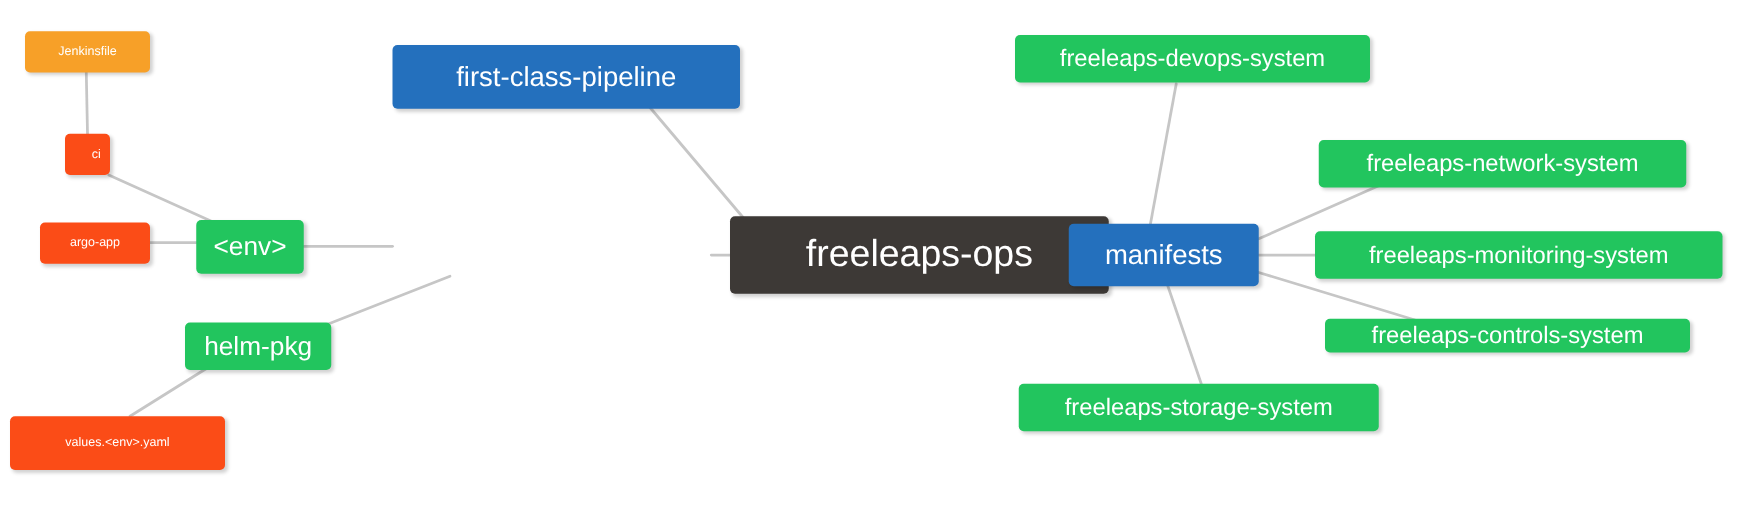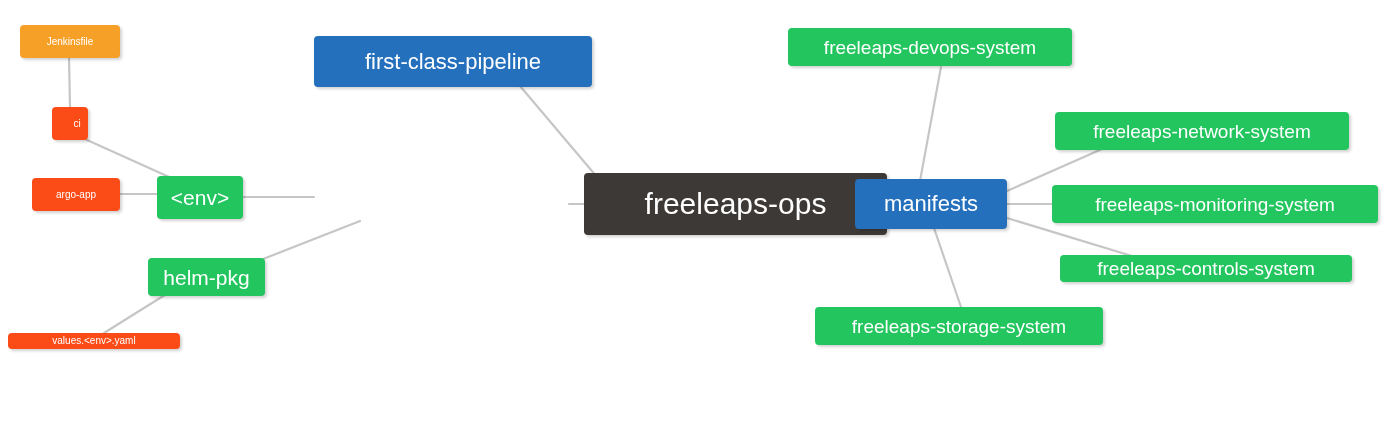--- a/index.html
+++ b/index.html
@@ -110,38 +110,38 @@
   </div>
 
   <div class="node c-green sz-md" style="left:157px; top:176px; width:86px; height:43px;">
     <span class="label">&lt;env&gt;</span>
   </div>
 
   <div class="node c-green sz-md" style="left:148px; top:258px; width:117px; height:38px;">
     <span class="label">helm-pkg</span>
   </div>
 
-  <div class="node c-red sz-xs" style="left:8px; top:333px; width:172px; height:16px;justify-content:center;">
+  <div class="node c-red sz-xs" style="left:8px; top:333px; width:172px; height:43px;justify-content:center;">
     <span class="label">values.&lt;env&gt;.yaml</span>
   </div>
 
   <div class="node c-blue sz-lg" style="left:314px; top:36px; width:278px; height:51px;">
     <span class="label">first-class-pipeline</span>
   </div>
 
 
   <div class="node c-root sz-root" style="left:584px; top:173px; width:303px; height:62px;">
     <span class="label">freeleaps-ops</span>
   </div>
 
   <div class="node c-blue sz-lg" style="left:855px; top:179px; width:152px; height:50px;">
     <span class="label">manifests</span>
   </div>
 
-  <div class="node c-green sz-sm" style="left:788px; top:28px; width:284px; height:38px;">
+  <div class="node c-green sz-sm" style="left:812px; top:28px; width:284px; height:38px;">
     <span class="label">freeleaps-devops-system</span>
   </div>
 
   <div class="node c-green sz-sm" style="left:1055px; top:112px; width:294px; height:38px;">
     <span class="label">freeleaps-network-system</span>
   </div>
 
   <div class="node c-green sz-sm" style="left:1052px; top:185px; width:326px; height:38px;">
     <span class="label">freeleaps-monitoring-system</span>
   </div>

